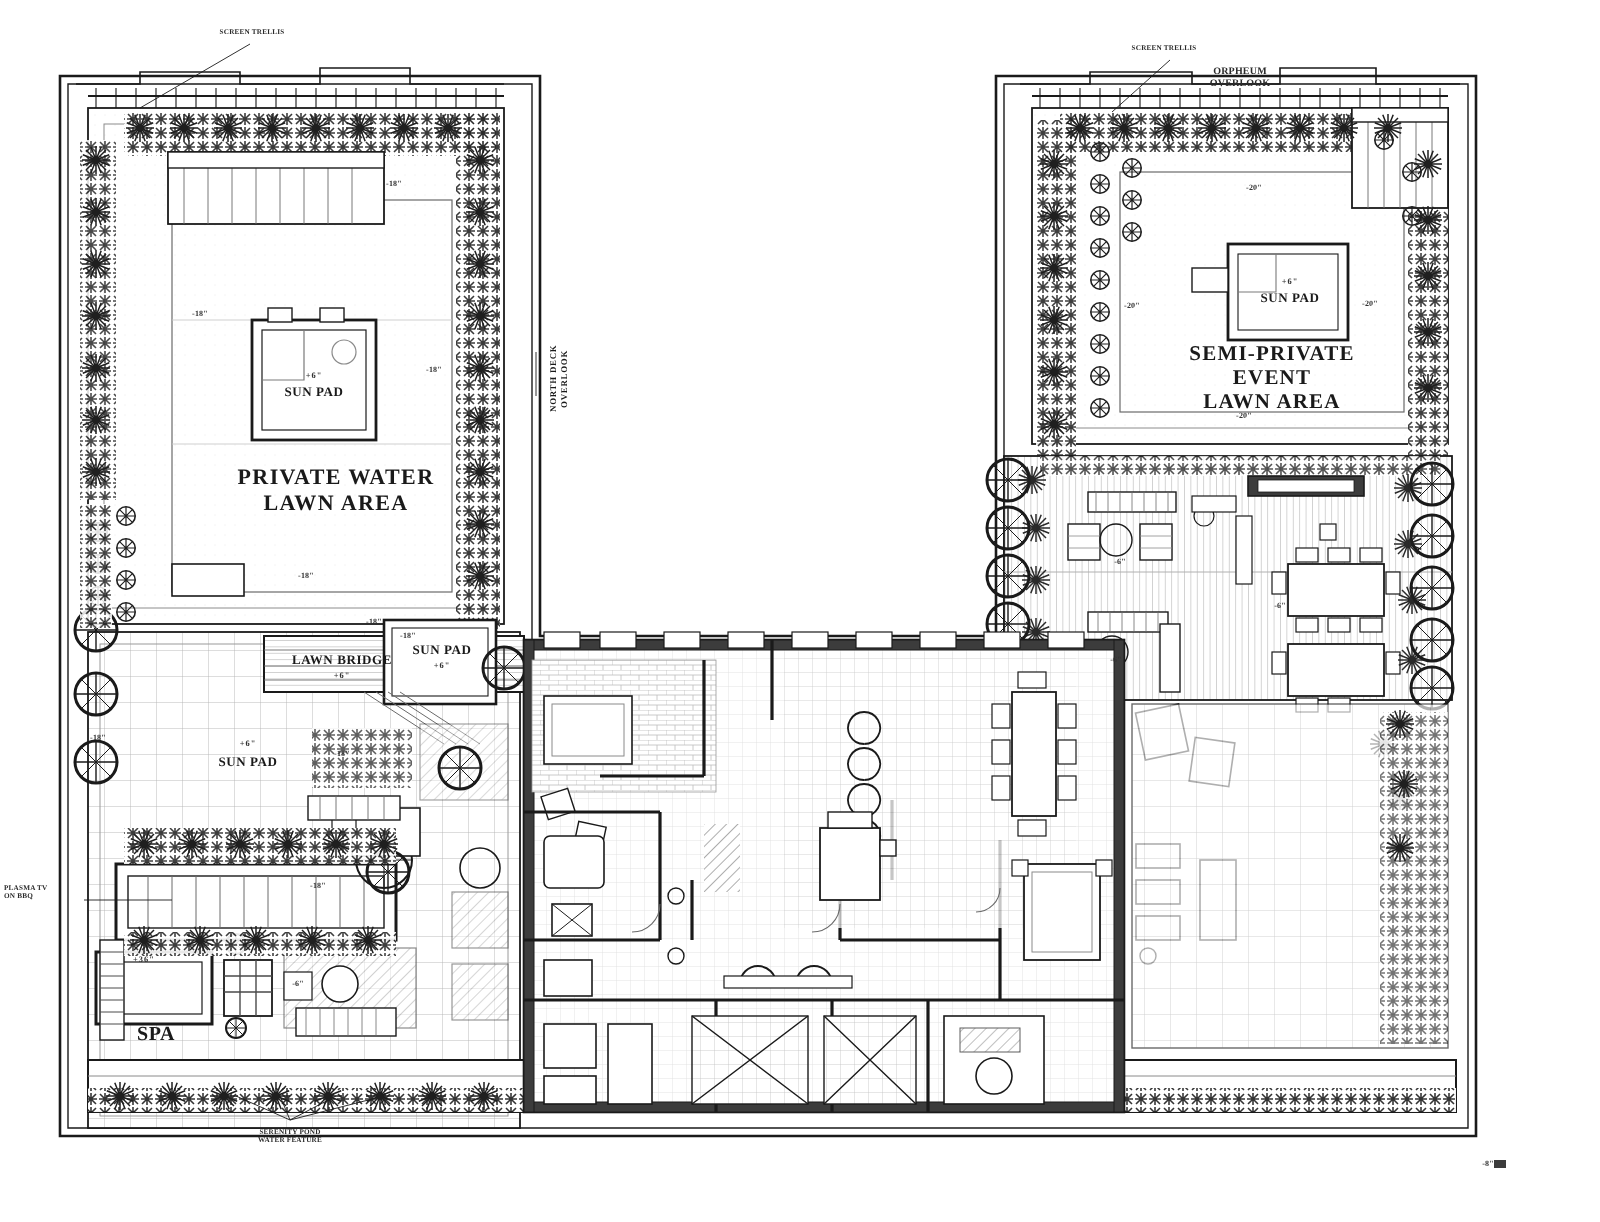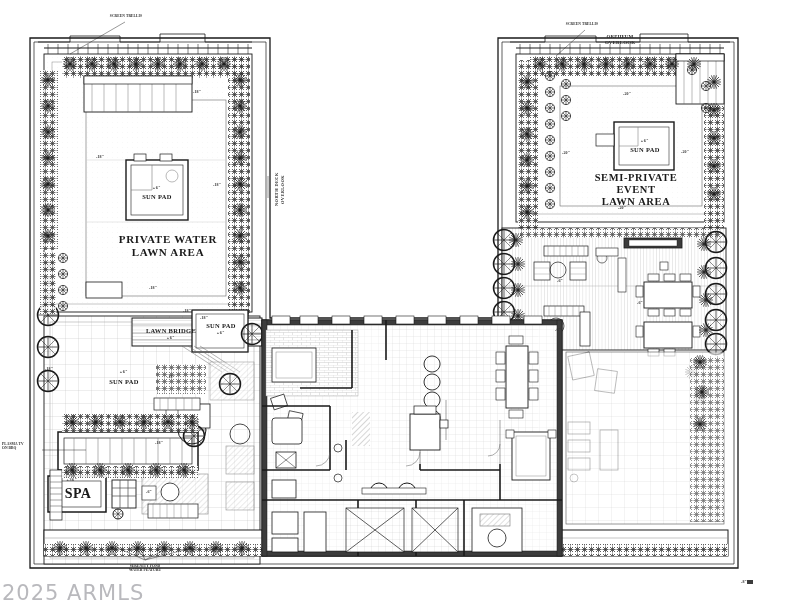--- a/index.html
+++ b/index.html
@@ -677,21 +677,21 @@
     </g>
   </svg>
 
   <div class="label area-major" style="left:108px; top:233px; width:120px;">PRIVATE WATER
 LAWN AREA</div>
 
   <div class="label area-mid" style="left:576px; top:172px; width:120px;">SEMI-PRIVATE
 EVENT
 LAWN AREA</div>
 
-  <div class="label feature" style="left:54px; top:486px; width:48px; font-size:14px;">SPA</div>
+  <div class="label feature" style="left:54px; top:512px; width:48px; font-size:10px;">SPA</div>
   <div class="label elev" style="left:60px; top:478px; width:24px;">+36"</div>
 
   <div class="label feature" style="left:130px; top:193px; width:54px;">SUN PAD</div>
   <div class="label elev" style="left:146px; top:186px; width:22px;">+6"</div>
 
   <div class="label feature" style="left:97px; top:378px; width:54px;">SUN PAD</div>
   <div class="label elev" style="left:113px; top:370px; width:22px;">+6"</div>
 
   <div class="label feature" style="left:194px; top:322px; width:54px;">SUN PAD</div>
   <div class="label elev" style="left:210px; top:331px; width:22px;">+6"</div>
@@ -730,14 +730,13 @@
   <div class="label dim" style="left:618px; top:92px;  width:18px;">-20"</div>
   <div class="label dim" style="left:676px; top:150px; width:18px;">-20"</div>
   <div class="label dim" style="left:613px; top:206px; width:18px;">-20"</div>
   <div class="label dim" style="left:557px; top:151px; width:18px;">-20"</div>
   <div class="label dim" style="left:632px; top:301px; width:16px;">-6"</div>
   <div class="label dim" style="left:552px; top:279px; width:16px;">-6"</div>
   <div class="label dim" style="left:550px; top:328px; width:16px;">-6"</div>
   <div class="label dim" style="left:736px; top:580px; width:16px;">-8"</div>
   <div class="label dim" style="left:141px; top:490px; width:16px;">-6"</div>
 
-  <div id="watermark">2025 ARMLS</div>
 </div>
 
 </body></html>

